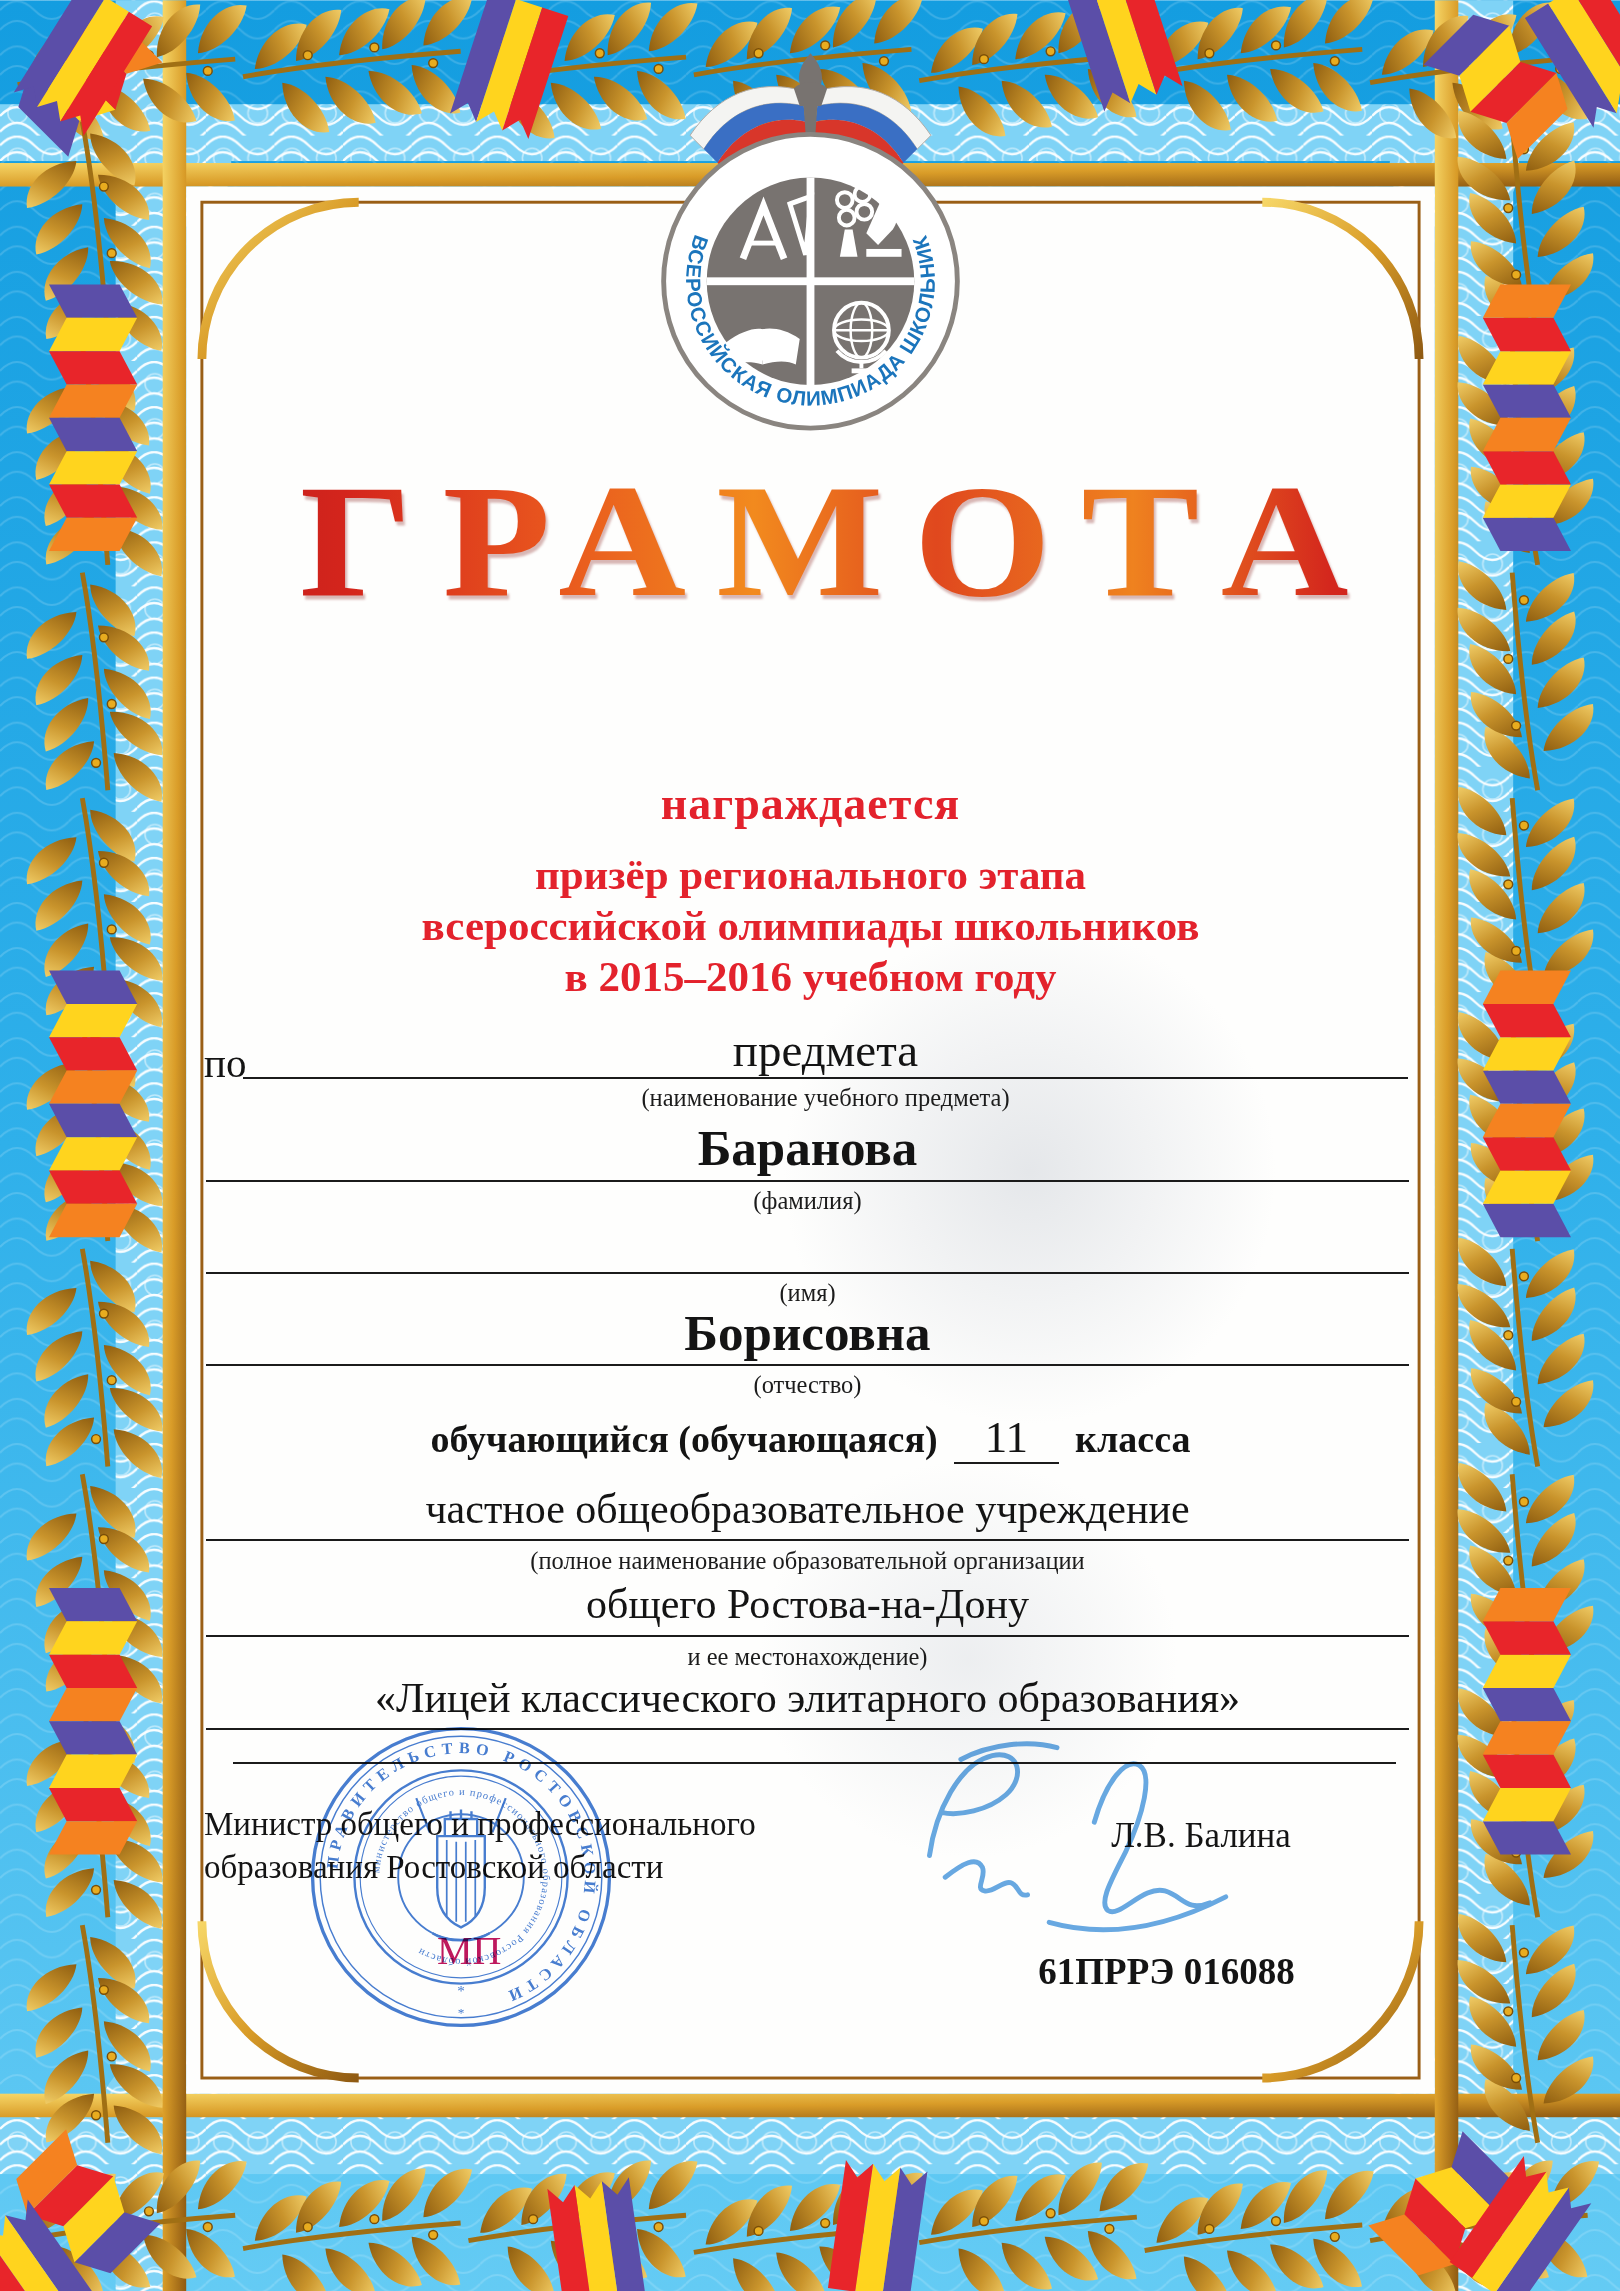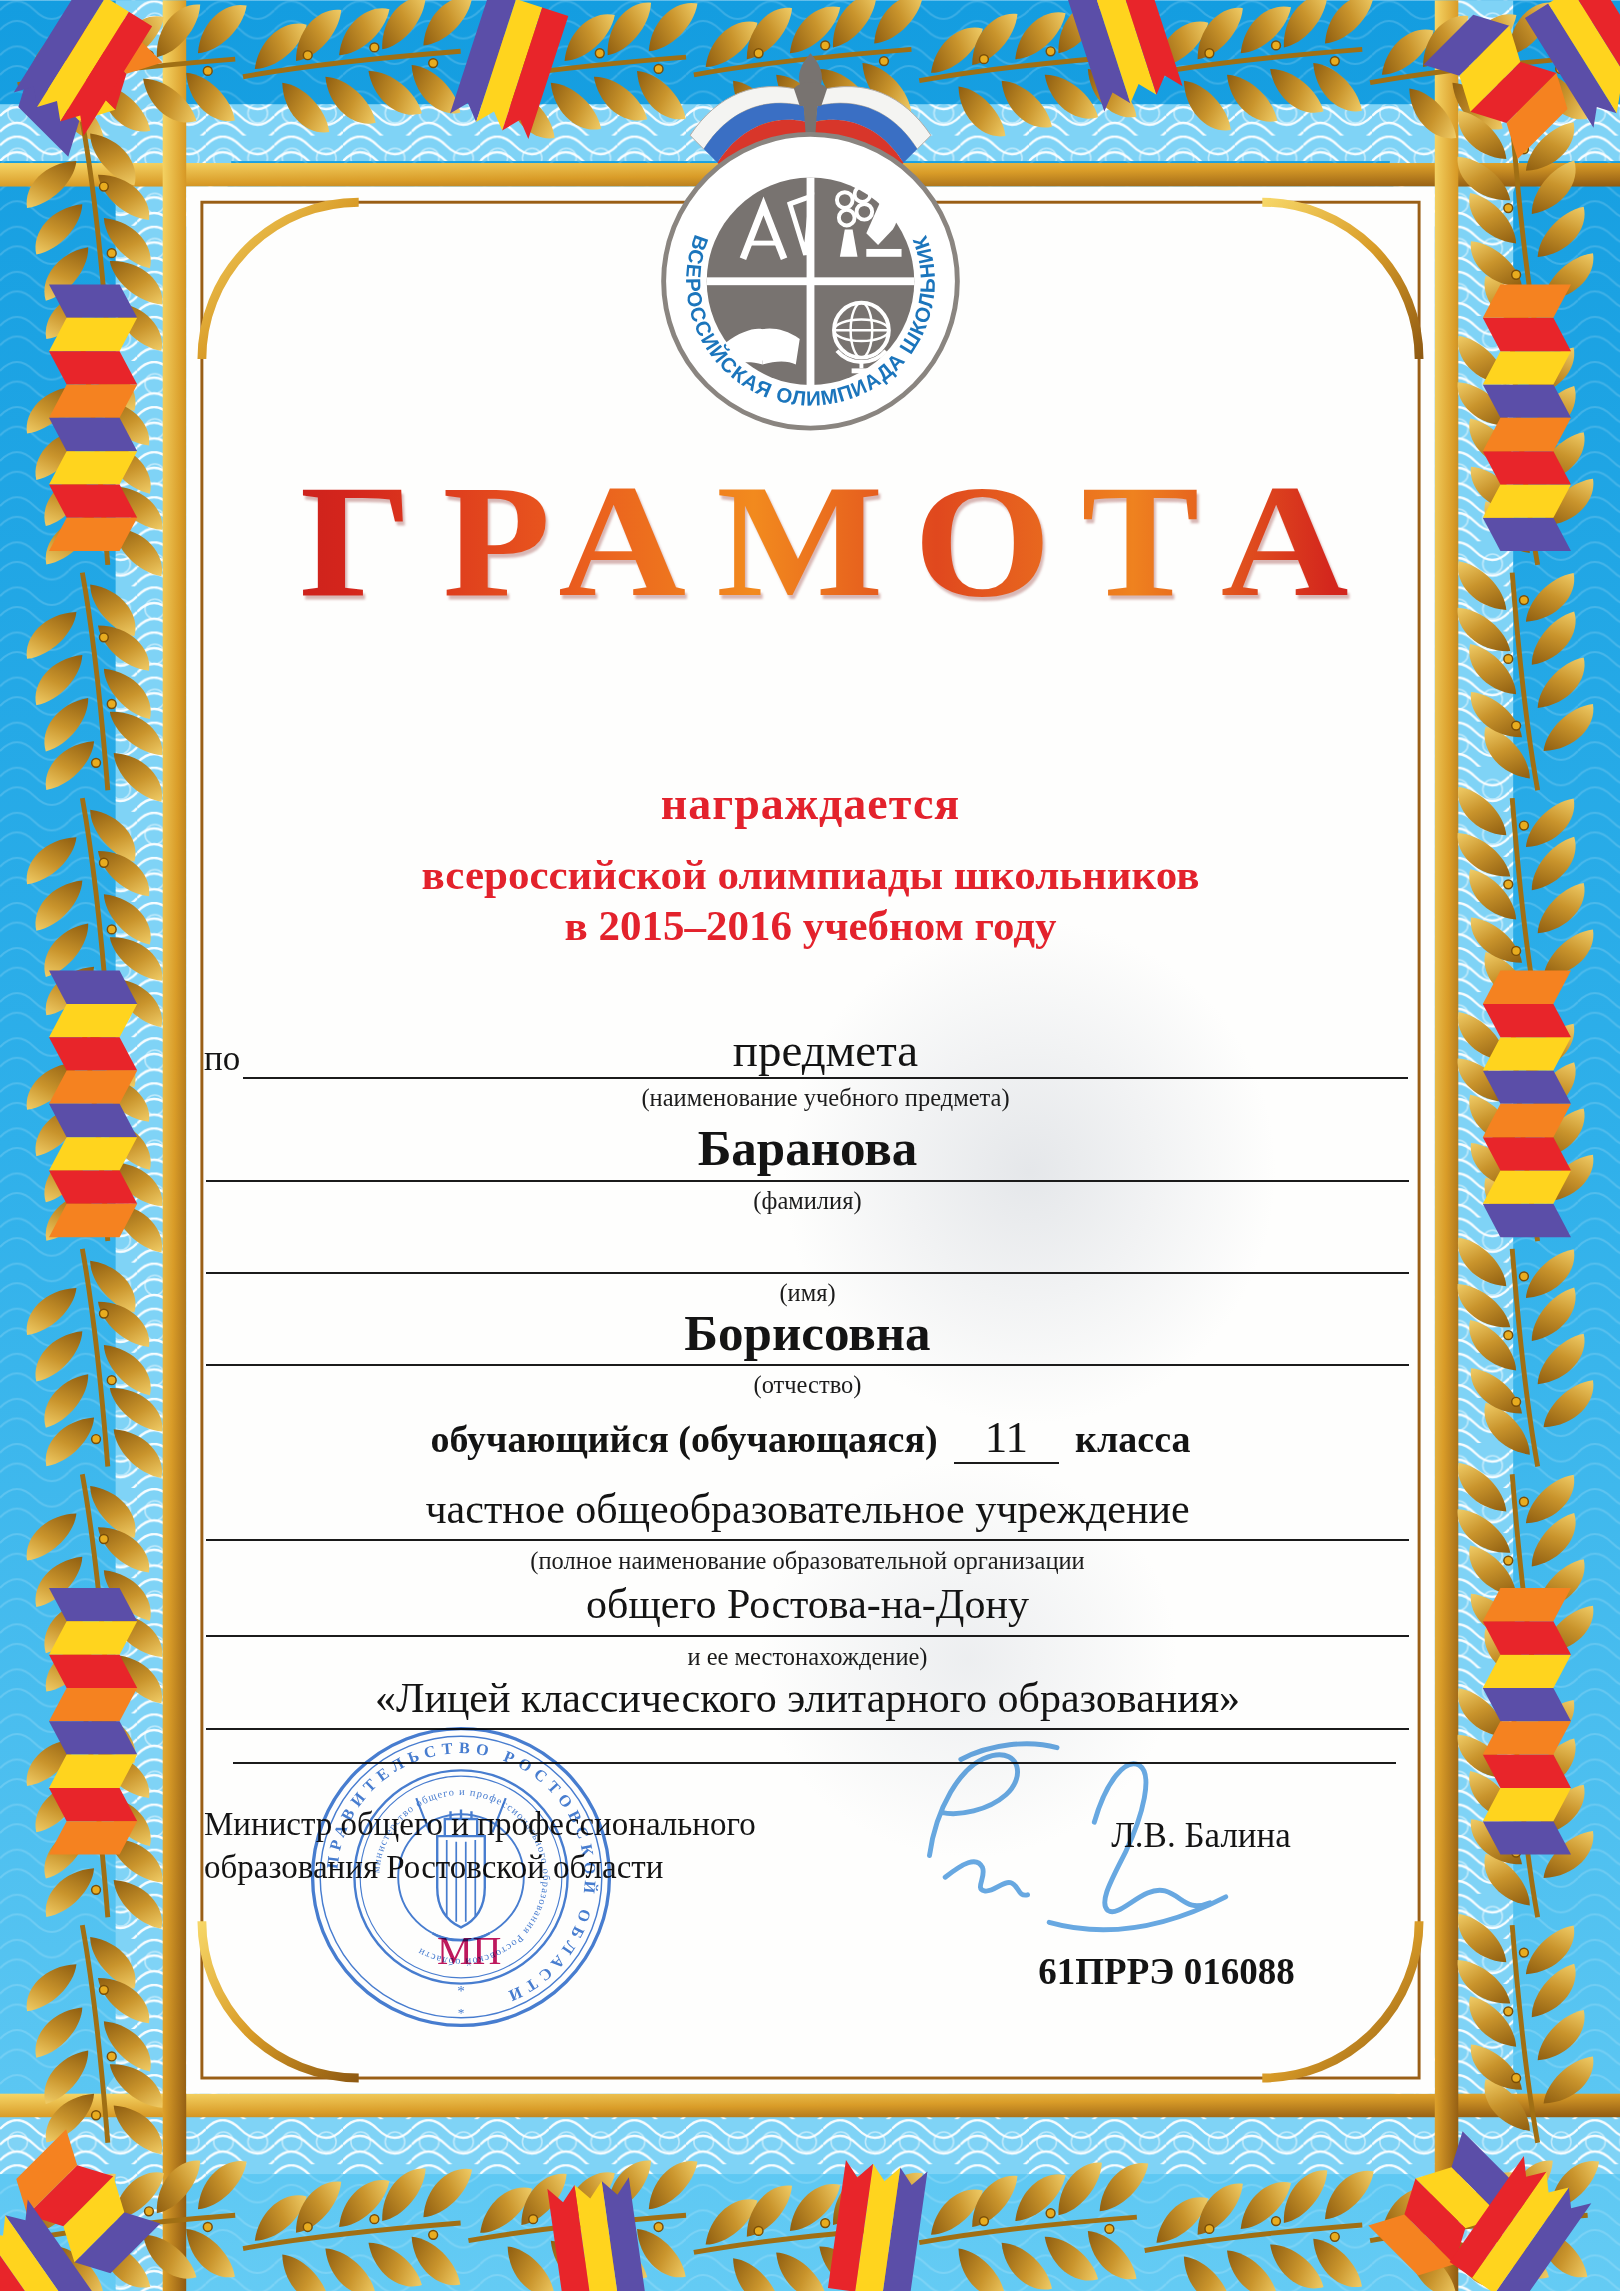--- a/index.html
+++ b/index.html
@@ -250,25 +250,26 @@
     <text font-family="Liberation Sans, sans-serif" font-weight="bold" font-size="21" fill="#1b75bc" letter-spacing="1">
       <textPath href="#embTxtPath" startOffset="6">ВСЕРОССИЙСКАЯ ОЛИМПИАДА ШКОЛЬНИКОВ</textPath>
     </text>
   </svg>
 
   <div class="abs title">ГРАМОТА</div>
 
   <div class="abs red awlabel">награждается</div>
 
   <div class="abs red awlines">
+    <div>призёр регионального этапа</div>
     <div>всероссийской олимпиады школьников</div>
     <div>в 2015–2016 учебном году</div>
   </div>
 
-  <div class="abs" style="left:204px;top:1039px;font-size:35px;color:#141414;">по</div>
+  <div class="abs" style="left:204px;top:1039px;font-size:41px;color:#141414;">по</div>
   <div class="abs fval" style="left:243px;top:1023px;width:1165px;">предмета</div>
   <div class="abs uline" style="left:243px;top:1077px;width:1165px;"></div>
   <div class="abs cap" style="left:243px;top:1084px;width:1165px;">(наименование учебного предмета)</div>
 
   <div class="abs fname" style="left:206px;top:1119px;width:1203px;">Баранова</div>
   <div class="abs uline" style="left:206px;top:1180px;width:1203px;"></div>
   <div class="abs cap" style="left:206px;top:1187px;width:1203px;">(фамилия)</div>
 
   <div class="abs uline" style="left:206px;top:1272px;width:1203px;"></div>
   <div class="abs cap" style="left:206px;top:1279px;width:1203px;">(имя)</div>

